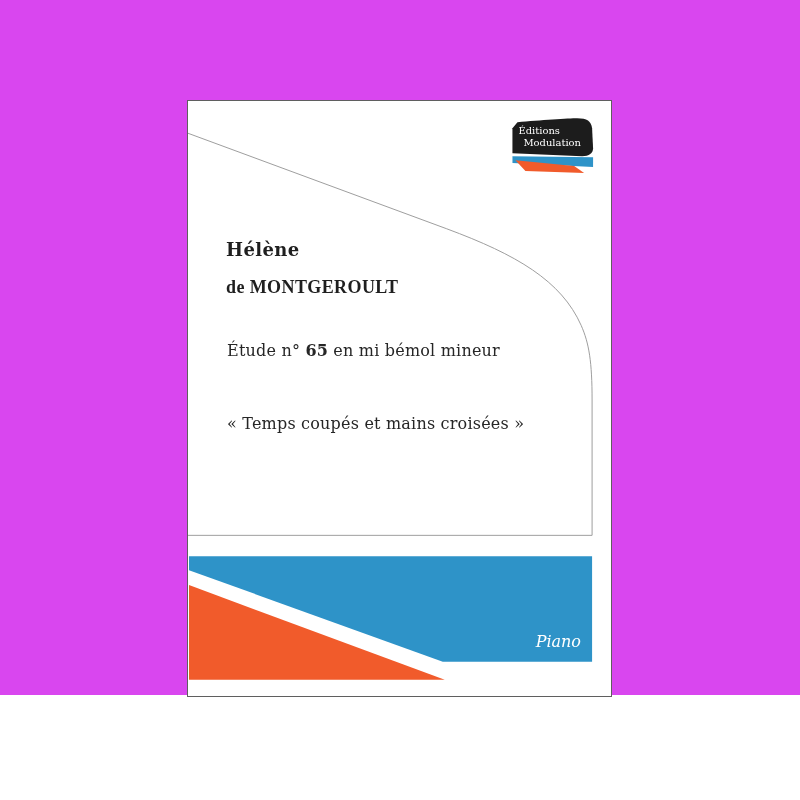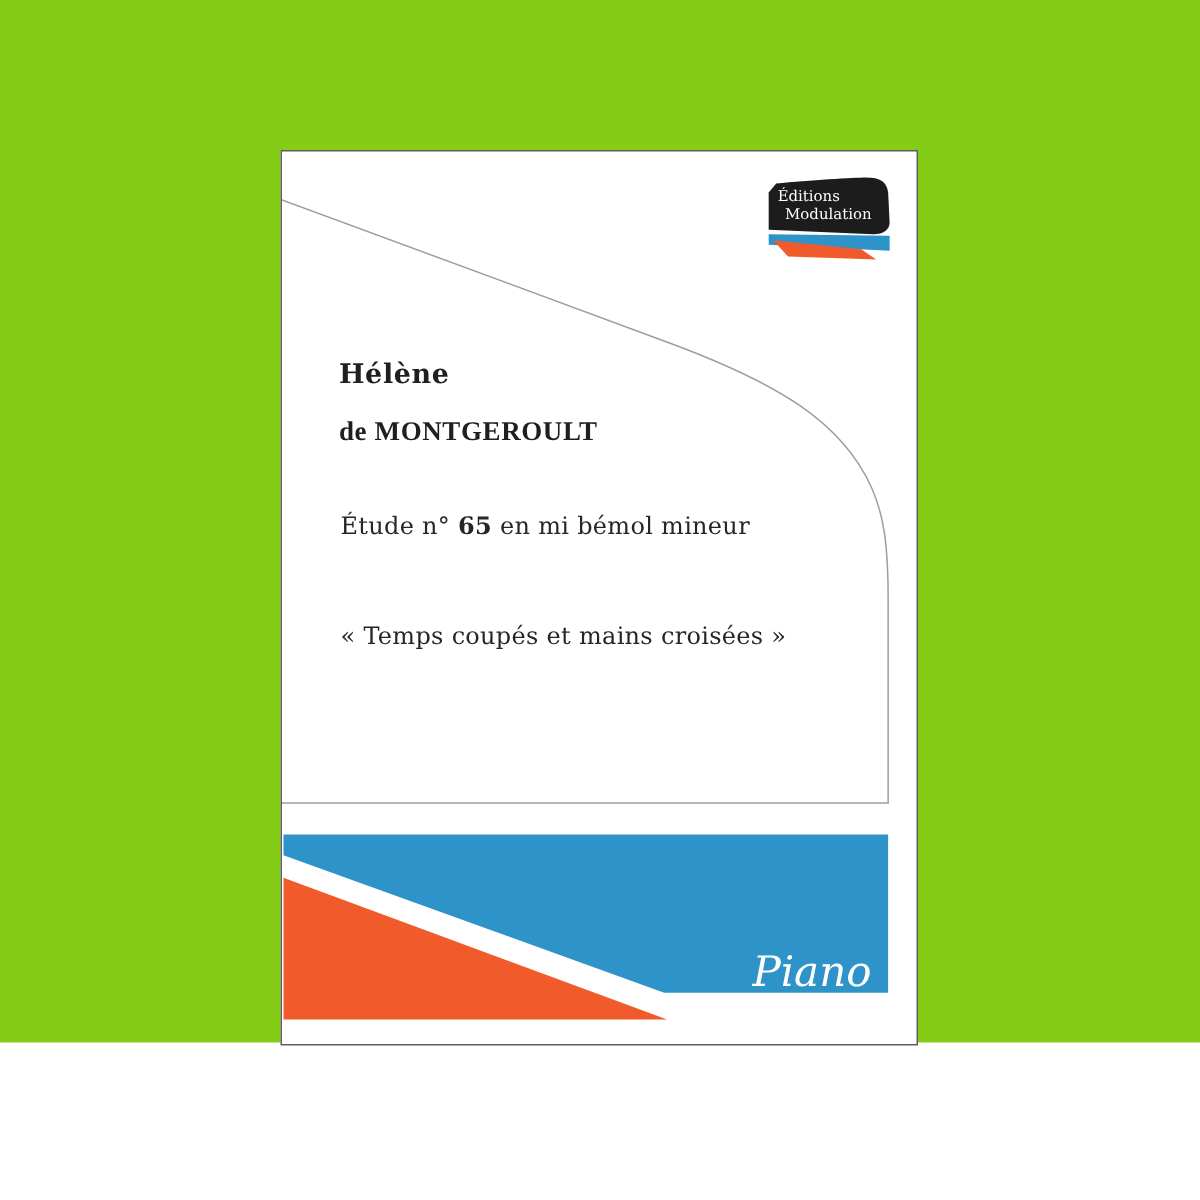--- a/index.html
+++ b/index.html
@@ -8,21 +8,21 @@
     width: 800px;
     height: 800px;
     background: #ffffff;
     overflow: hidden;
     font-family: "DejaVu Serif", serif;
   }
   .canvas {
     position: relative;
     width: 800px;
     height: 695px;
-    background: #84cc16;
+    background: #d946ef;
   }
   .cover {
     position: absolute;
     left: 187px;
     top: 100px;
     width: 425px;
     height: 597px;
     box-sizing: border-box;
     border: 1.5px solid #5f5f5f;
     background: #ffffff;
@@ -64,21 +64,21 @@
     color: #262626;
     letter-spacing: 0.2px;
   }
   .title-line { top: 242px; }
   .subtitle-line { top: 279px; margin-top: 36px; }
   .title-number { font-weight: bold; }
   .instrument {
     position: absolute;
     right: 30px;
     top: 533px;
-    font-size: 28px;
+    font-size: 16px;
     font-style: italic;
     color: #ffffff;
     line-height: 1;
   }
 </style>
 </head>
 <body>
 
 <div class="canvas">
   <div class="cover">

